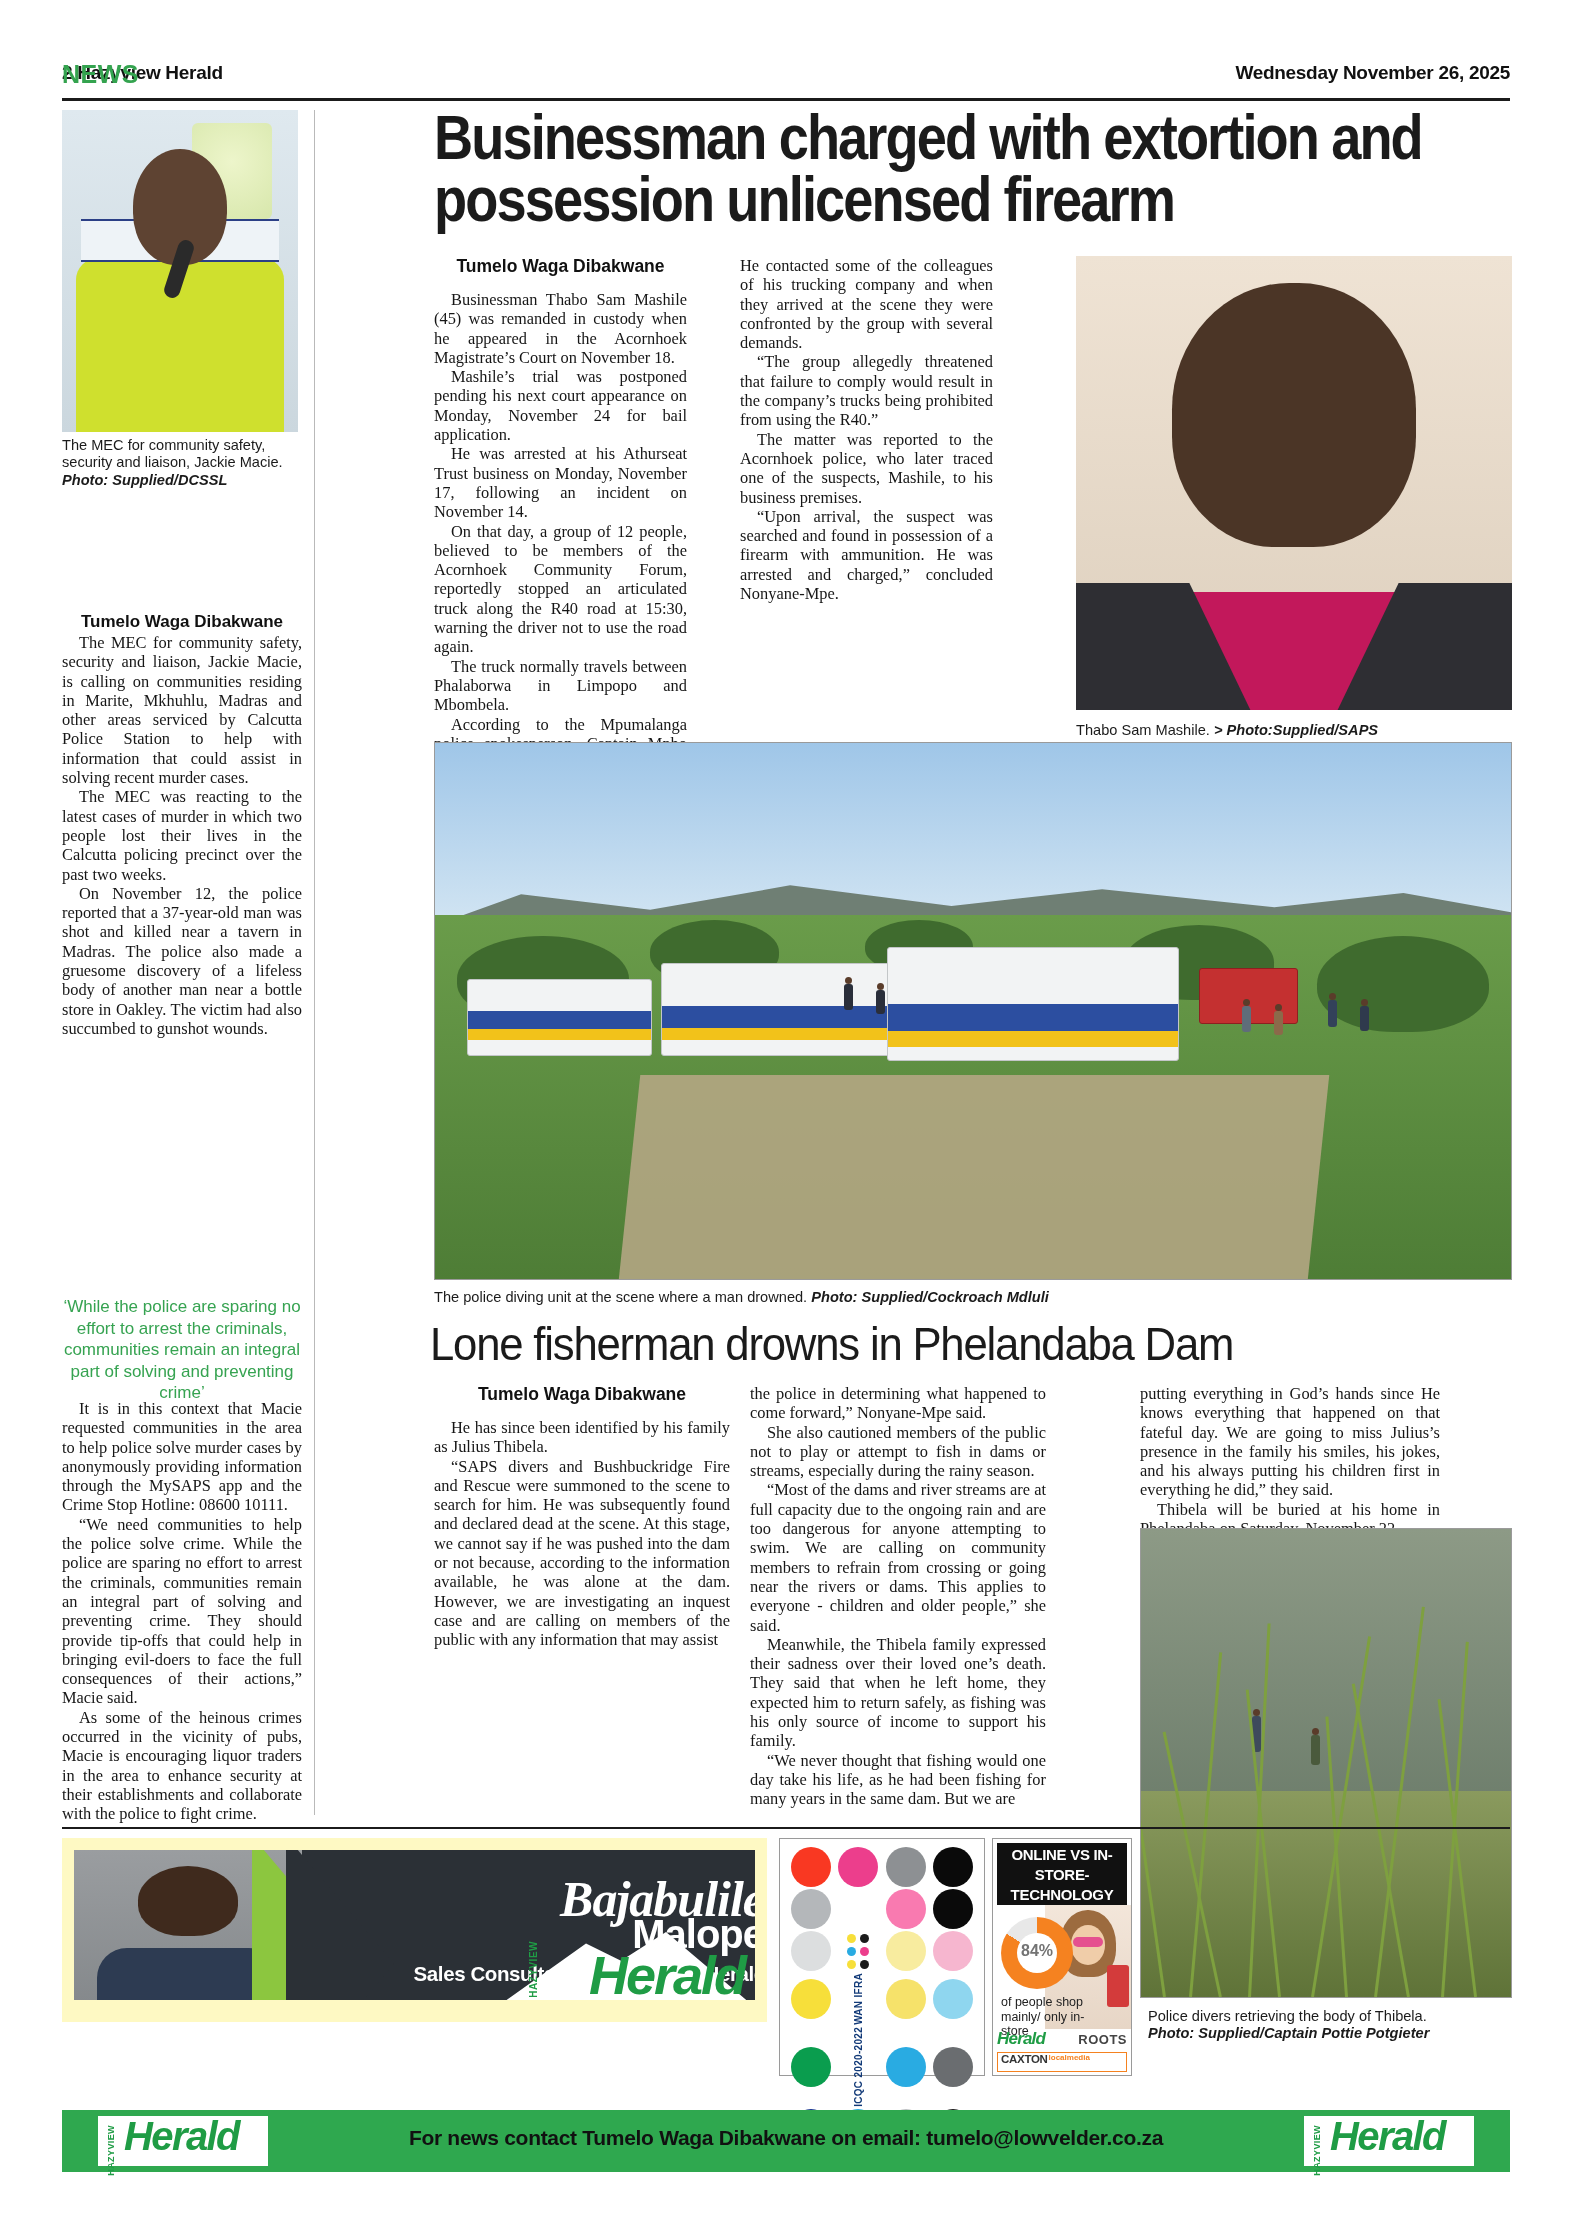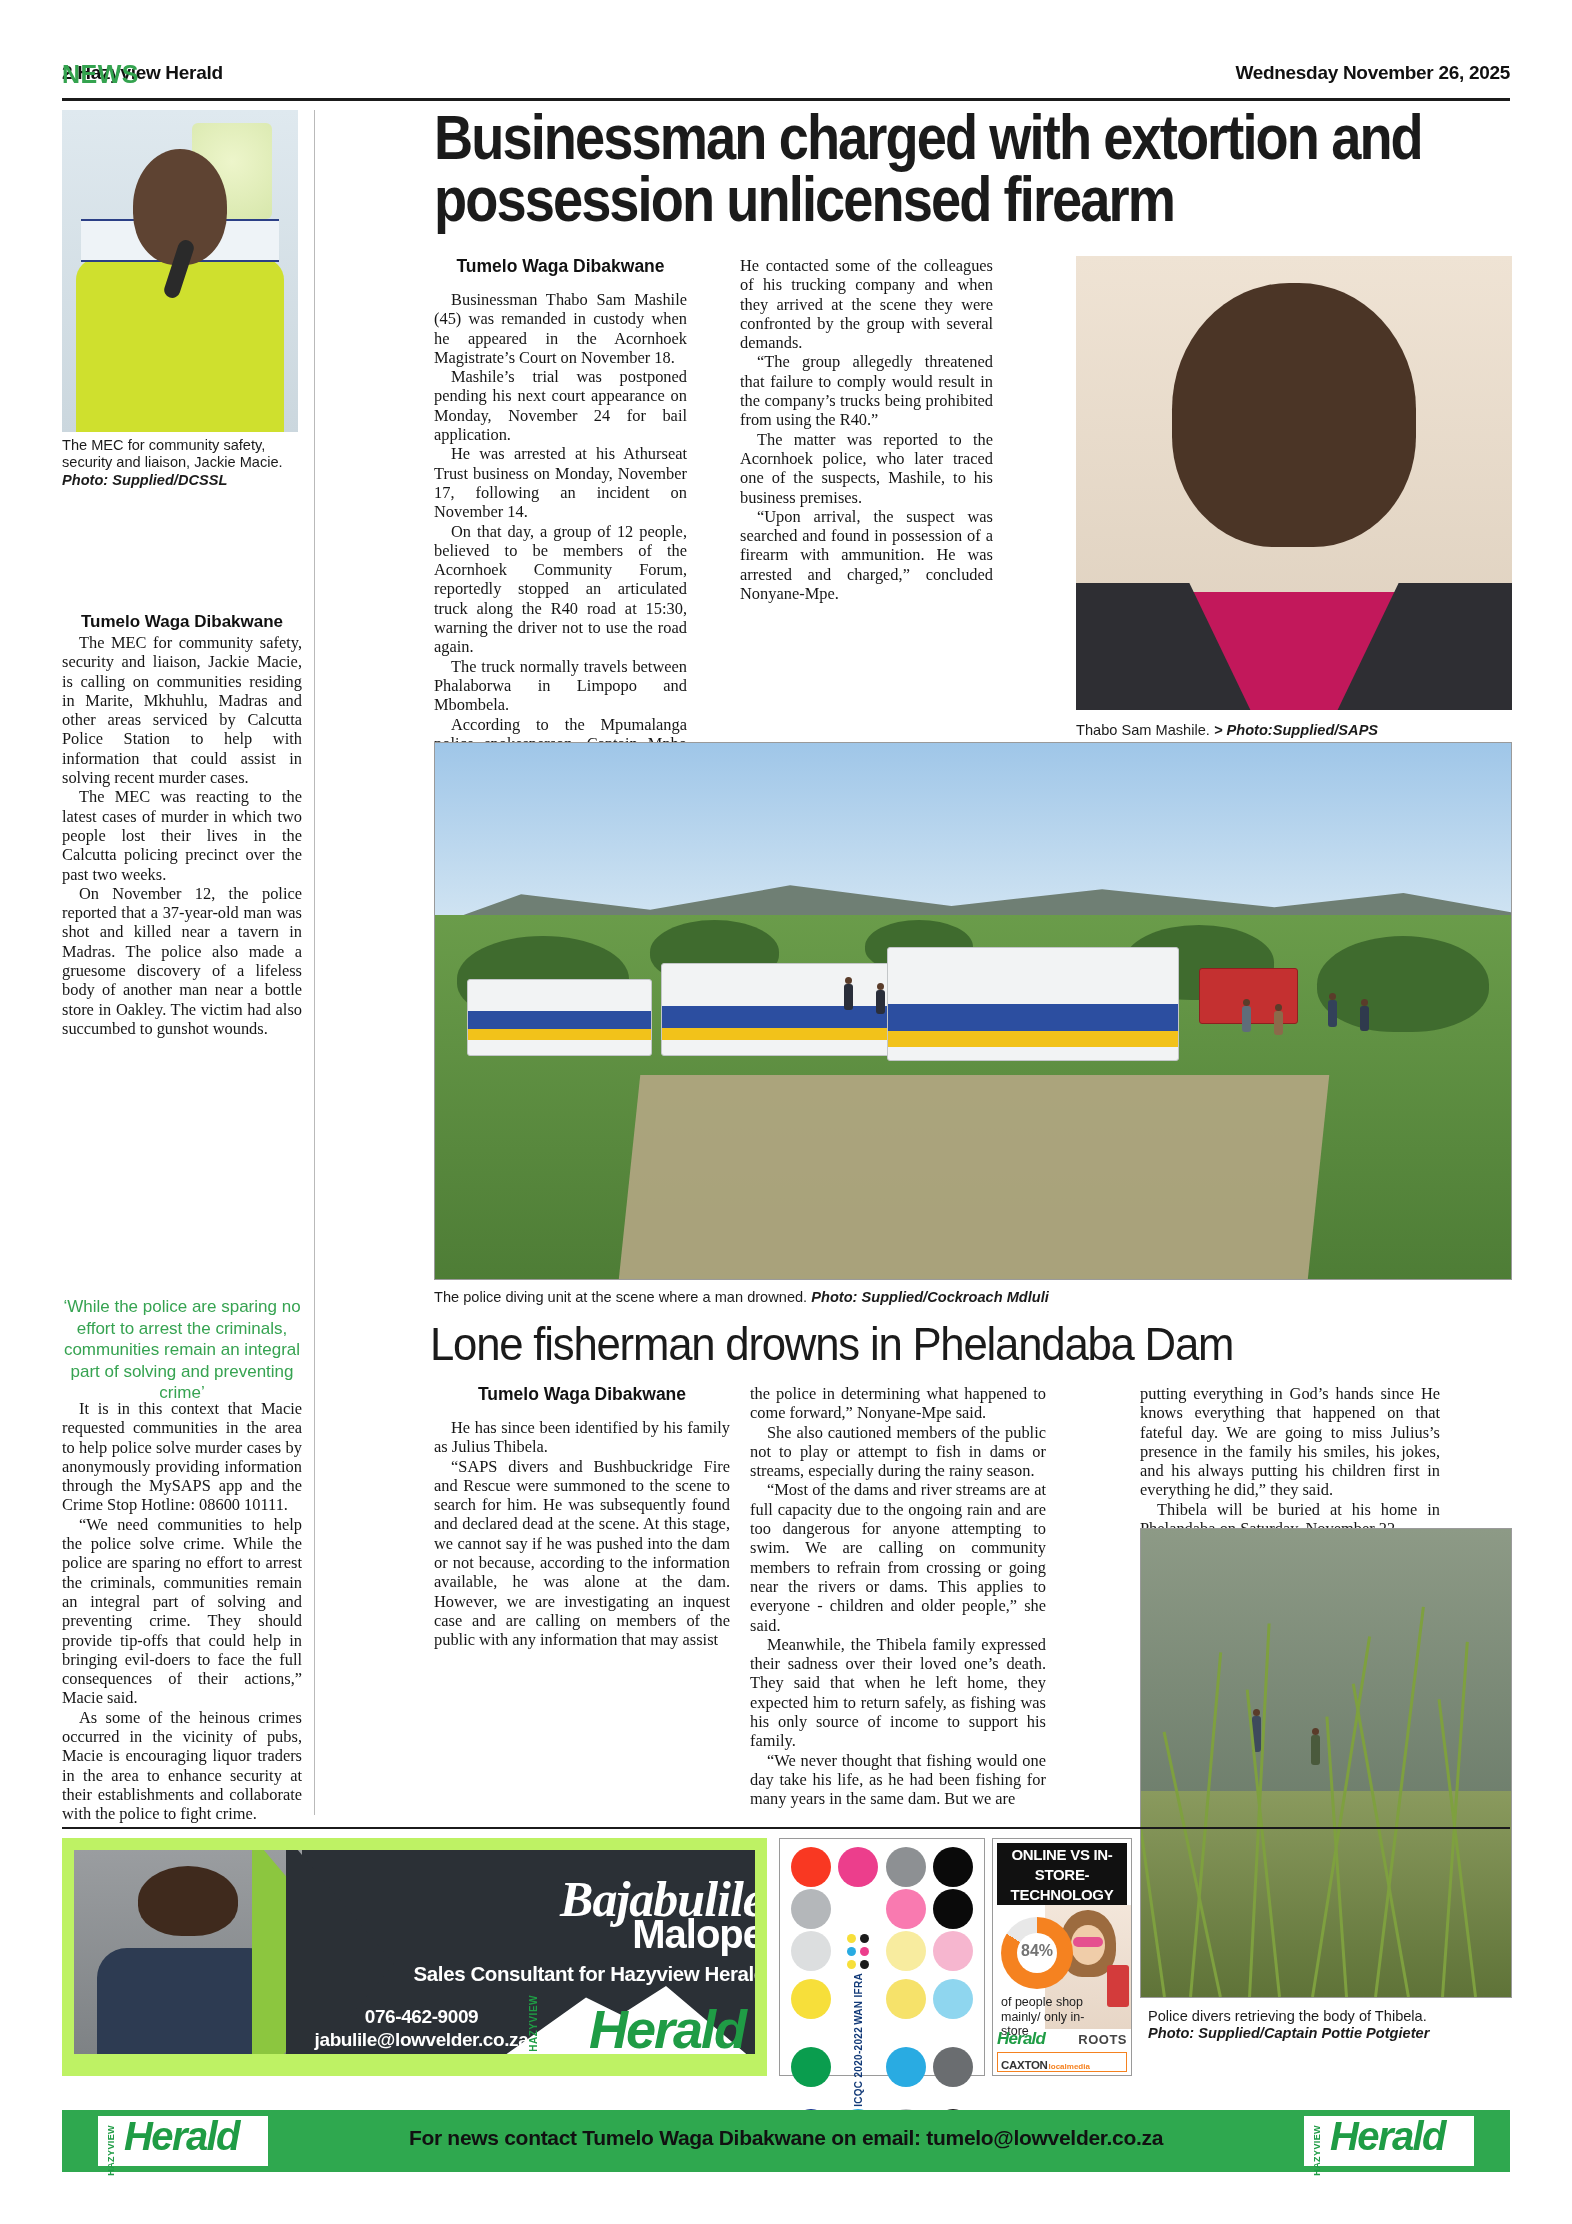--- a/index.html
+++ b/index.html
@@ -46,21 +46,21 @@
   .hl-2{position:absolute;left:430px;top:1318px;width:1090px;font-family:"Liberation Sans",sans-serif;font-weight:400;font-size:47px;line-height:52px;letter-spacing:-1.3px;color:#1b1b1b;transform:scaleX(.93);transform-origin:left top;}
   .art2-c1{position:absolute;left:434px;top:1384px;width:296px;}
   .art2-c2{position:absolute;left:750px;top:1384px;width:296px;}
   .art2-c3{position:absolute;left:1140px;top:1384px;width:300px;}
   .art2-photo{position:absolute;left:1140px;top:1528px;width:372px;height:470px;overflow:hidden;border:1px solid #9a9a9a;box-sizing:border-box;}
   .cap-art2{position:absolute;left:1148px;top:2008px;width:370px;}
 
   
   .rule-bottom{position:absolute;left:62px;top:1827px;width:1448px;height:2px;background:#1b1b1b;}
   .adzone{position:absolute;left:62px;top:1838px;width:1070px;height:238px;}
-  .ad-main{position:absolute;left:0;top:0;width:705px;height:238px;background:#bef264;overflow:hidden;}
+  .ad-main{position:absolute;left:0;top:0;width:705px;height:184px;background:#fef9c3;overflow:hidden;}
   .ad-inner{position:absolute;left:12px;top:12px;right:12px;bottom:22px;background:#2b3036;overflow:hidden;}
   .ad-photo{position:absolute;left:0;top:0;width:228px;height:204px;overflow:hidden;background:#8d8f92;}
   .ad-chev{position:absolute;left:178px;top:-14px;width:0;height:0;border-top:128px solid transparent;border-bottom:128px solid transparent;border-left:108px solid #8cc63f;}
   .ad-chev2{position:absolute;left:212px;top:-14px;width:0;height:0;border-top:128px solid transparent;border-bottom:128px solid transparent;border-left:108px solid #2b3036;}
   .ad-name{position:absolute;left:330px;top:20px;width:360px;text-align:right;font-family:"Liberation Serif",serif;font-style:italic;font-weight:700;font-size:50px;color:#fff;letter-spacing:-1px;}
   .ad-surname{position:absolute;left:330px;top:62px;width:360px;text-align:right;font-family:"Liberation Sans",sans-serif;font-weight:700;font-size:40px;color:#fff;letter-spacing:-1px;}
   .ad-role{position:absolute;left:300px;top:112px;width:392px;text-align:right;font-family:"Liberation Sans",sans-serif;font-weight:700;font-size:20.5px;color:#fff;letter-spacing:-.4px;}
   .ad-phone{position:absolute;left:230px;top:155px;width:235px;text-align:center;font-family:"Liberation Sans",sans-serif;font-weight:700;font-size:19px;color:#fff;line-height:23px;letter-spacing:-.4px;}
   .ad-logo{position:absolute;right:4px;bottom:-4px;width:250px;height:86px;}
   .ad-mtn{position:absolute;right:0;bottom:0;width:250px;height:72px;background:#fff;clip-path:polygon(0% 100%,34% 16%,48% 40%,66% 0%,100% 100%);}
@@ -79,21 +79,21 @@
   .ovis{position:absolute;left:930px;top:0;width:140px;height:238px;border:1px solid #9a9a9a;box-sizing:border-box;background:#fff;overflow:hidden;}
   .ovis-hd{position:absolute;left:4px;top:4px;right:4px;height:62px;background:#111;color:#fff;font-family:"Liberation Sans",sans-serif;font-weight:700;font-size:15px;line-height:20px;text-align:center;padding-top:2px;box-sizing:border-box;letter-spacing:-.3px;}
   .ovis-img{position:absolute;right:0;top:66px;width:86px;height:124px;overflow:hidden;}
   .donut{position:absolute;left:8px;top:78px;width:72px;height:72px;border-radius:50%;background:conic-gradient(#f58220 0% 84%, #e8e8e8 84% 100%);}
   .donut::after{content:"";position:absolute;left:16px;top:16px;width:40px;height:40px;border-radius:50%;background:#fff;}
   .donut-lbl{position:absolute;left:8px;top:103px;width:72px;text-align:center;font-family:"Liberation Sans",sans-serif;font-weight:700;font-size:16px;color:#737373;z-index:3;}
   .ovis-txt{position:absolute;left:8px;top:156px;width:108px;font-family:"Liberation Sans",sans-serif;font-size:12.5px;line-height:14.5px;color:#222;}
   .ovis-foot{position:absolute;left:4px;right:4px;bottom:26px;height:20px;}
   .ovis-h{position:absolute;left:0;bottom:0;font-family:"Liberation Sans",sans-serif;font-weight:700;font-style:italic;font-size:17px;color:#1f9c45;letter-spacing:-.8px;}
   .ovis-r{position:absolute;right:0;bottom:2px;font-family:"Liberation Sans",sans-serif;font-weight:700;font-size:13px;color:#444;letter-spacing:.5px;}
-  .caxton{position:absolute;left:4px;right:4px;bottom:3px;height:20px;border:1.5px solid #f58220;display:flex;align-items:flex-end;padding-left:3px;box-sizing:border-box;}
+  .caxton{position:absolute;left:4px;right:4px;bottom:3px;height:20px;border:1.5px solid #f58220;display:flex;align-items:flex-start;padding-left:3px;box-sizing:border-box;}
   .caxton .cx{font-family:"Liberation Sans",sans-serif;font-weight:700;font-size:11.5px;color:#333;letter-spacing:-.3px;}
   .caxton .cxo{font-family:"Liberation Sans",sans-serif;font-weight:700;font-size:8px;color:#f58220;margin-left:1px;}
 
   
   .footbar{position:absolute;left:62px;top:2110px;width:1448px;height:62px;background:#2fa84f;}
   .fb-txt{position:absolute;left:0;right:0;top:16px;text-align:center;font-family:"Liberation Sans",sans-serif;font-weight:700;font-size:21px;color:#111;letter-spacing:-.3px;}
   .fb-logo{position:absolute;top:6px;width:170px;height:50px;background:#fff;}
   .fb-logo.l{left:36px;}
   .fb-logo.r{right:36px;}
   .fb-h{position:absolute;left:26px;top:-2px;font-family:"Liberation Sans",sans-serif;font-weight:700;font-style:italic;font-size:40px;color:#1f9c45;letter-spacing:-1.6px;}

